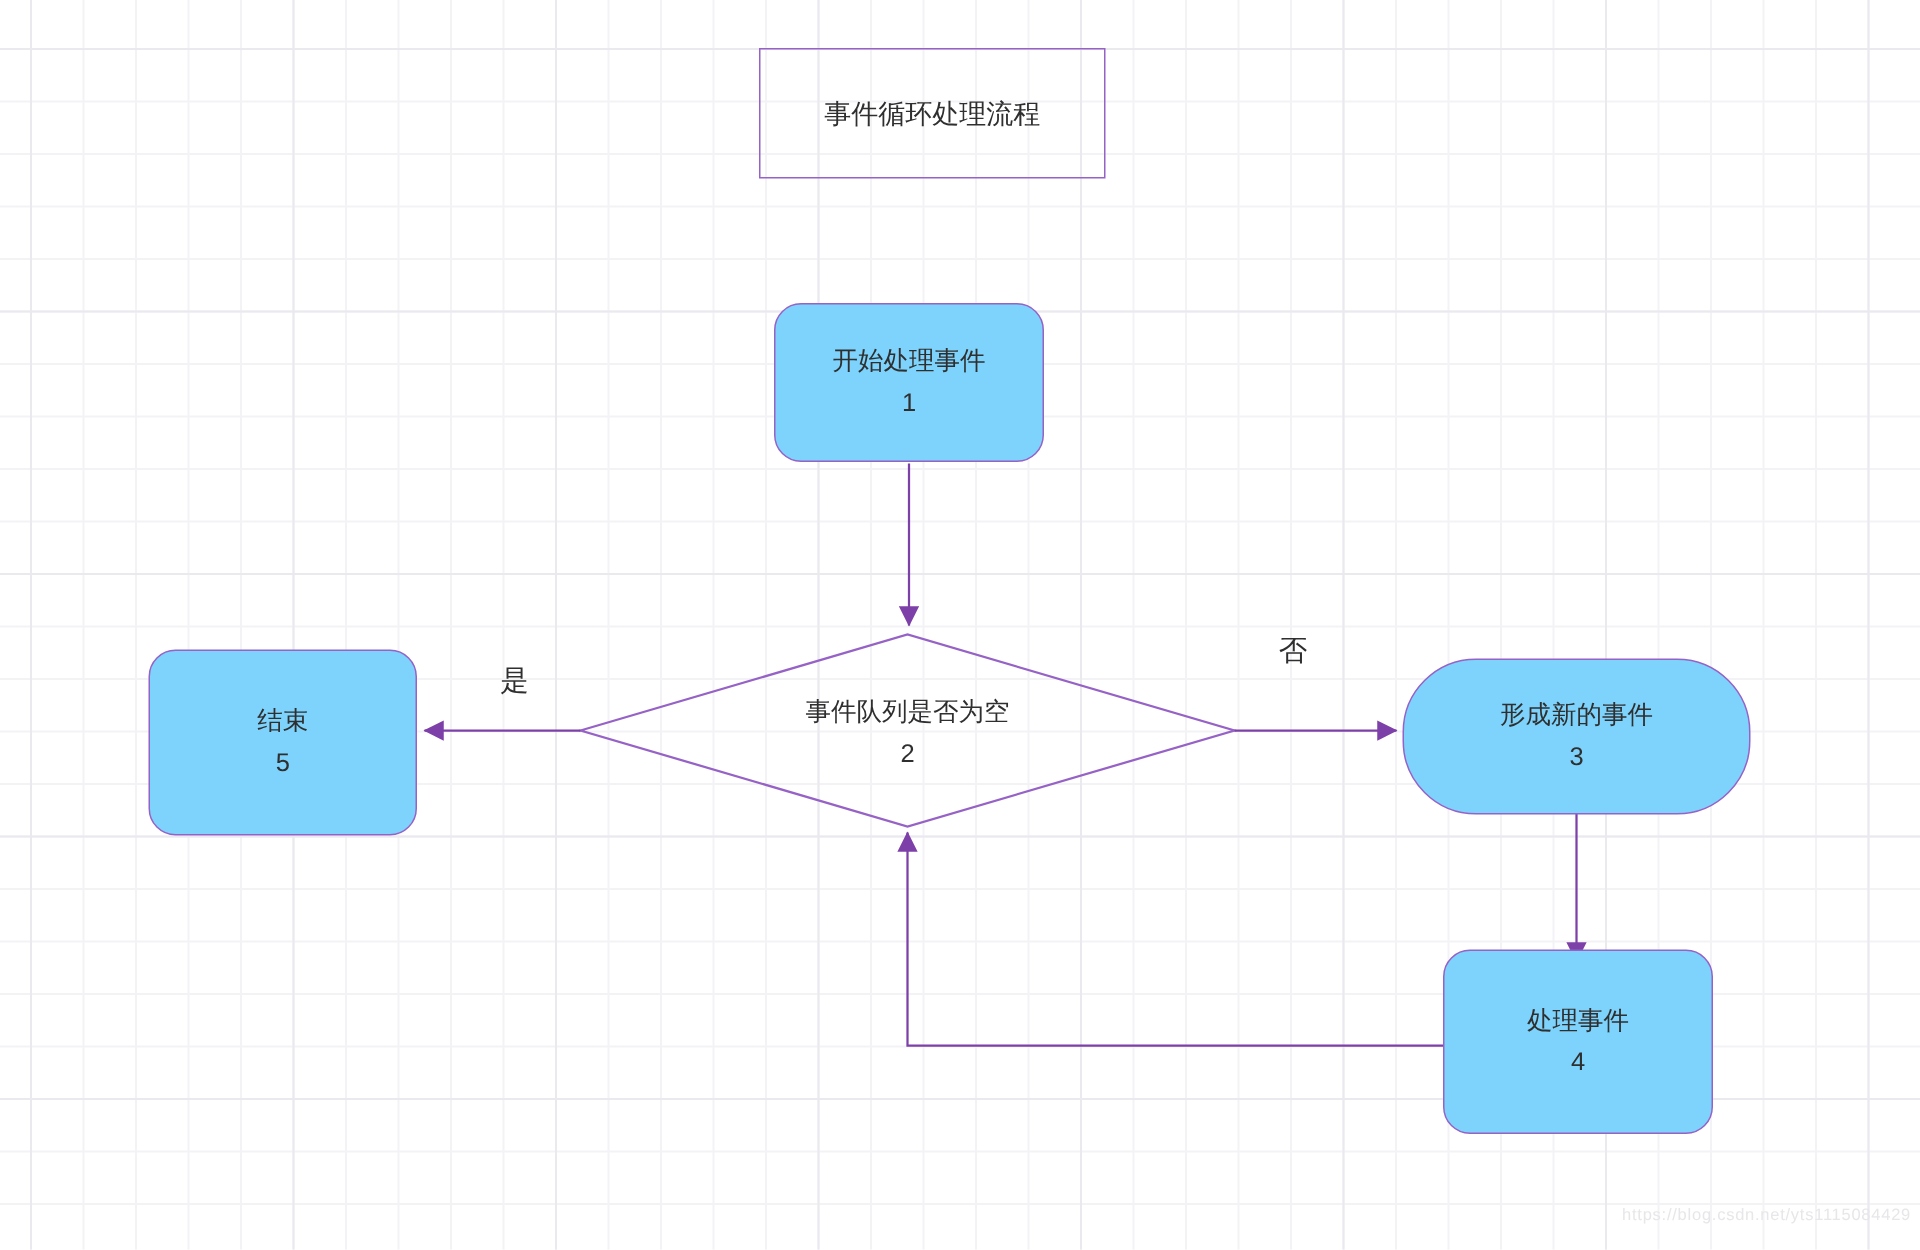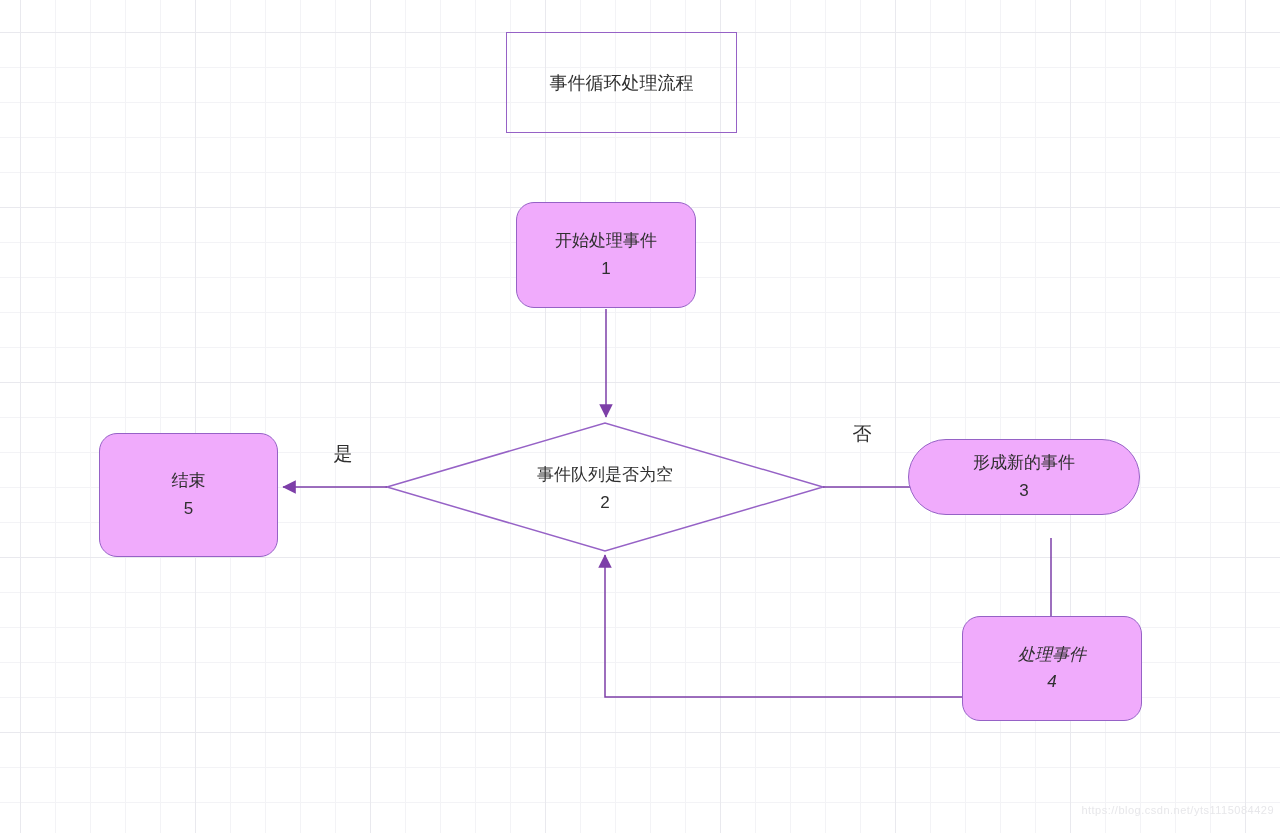--- a/index.html
+++ b/index.html
@@ -31,36 +31,36 @@
     inset: 0;
     width: 1280px;
     height: 833px;
     pointer-events: none;
   }
   .svg-layer path, .svg-layer polygon { pointer-events: auto; }
   .edge { stroke: var(--connector); stroke-width: 1.5; fill: none; }
   .diamond-shape { stroke: var(--shape-border); stroke-width: 1.5; fill: none; }
   .node {
     position: absolute;
-    background: #f0abfc;
+    background: #7dd3fc;
     border: 1.5px solid var(--shape-border);
     border-radius: 18px;
     display: flex;
     flex-direction: column;
     align-items: center;
     justify-content: center;
     gap: 7px;
     font-size: 17px;
     line-height: 1.2;
     text-align: center;
   }
   .node--stadium { border-radius: 49px; }
   .title-box {
     position: absolute;
-    left: 506px; top: 32px; width: 231px; height: 101px;
+    left: 506px; top: 32px; width: 231px; height: 87px;
     border: 1px solid var(--shape-border);
     background: transparent;
     display: flex;
     align-items: center;
     justify-content: center;
     font-size: 18px;
   }
   .diamond-label {
     position: absolute;
     left: 455px; top: 452px; width: 300px; height: 72px;
@@ -113,26 +113,26 @@
 <div class="node" style="left:516px; top:202px; width:180px; height:106px;">
   <div>开始处理事件</div>
   <div>1</div>
 </div>
 
 <div class="diamond-label">
   <div>事件队列是否为空</div>
   <div>2</div>
 </div>
 
-<div class="node node--stadium" style="left:908px; top:439px; width:232px; height:76px;">
+<div class="node node--stadium" style="left:935px; top:439px; width:232px; height:104px;">
   <div>形成新的事件</div>
   <div>3</div>
 </div>
 
-<div class="node" style="left:962px; top:616px; width:180px; height:105px;font-style:italic;">
+<div class="node" style="left:962px; top:633px; width:180px; height:123px;">
   <div>处理事件</div>
   <div>4</div>
 </div>
 
 <div class="node" style="left:99px; top:433px; width:179px; height:124px;">
   <div>结束</div>
   <div>5</div>
 </div>
 
 <div class="edge-label edge-label--yes">是</div>

